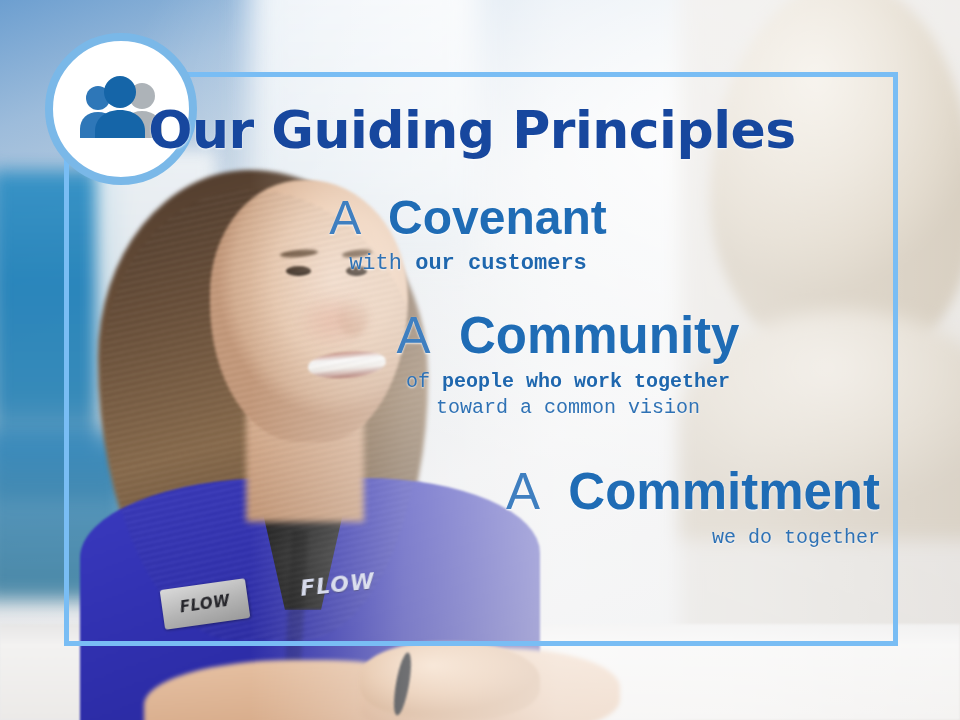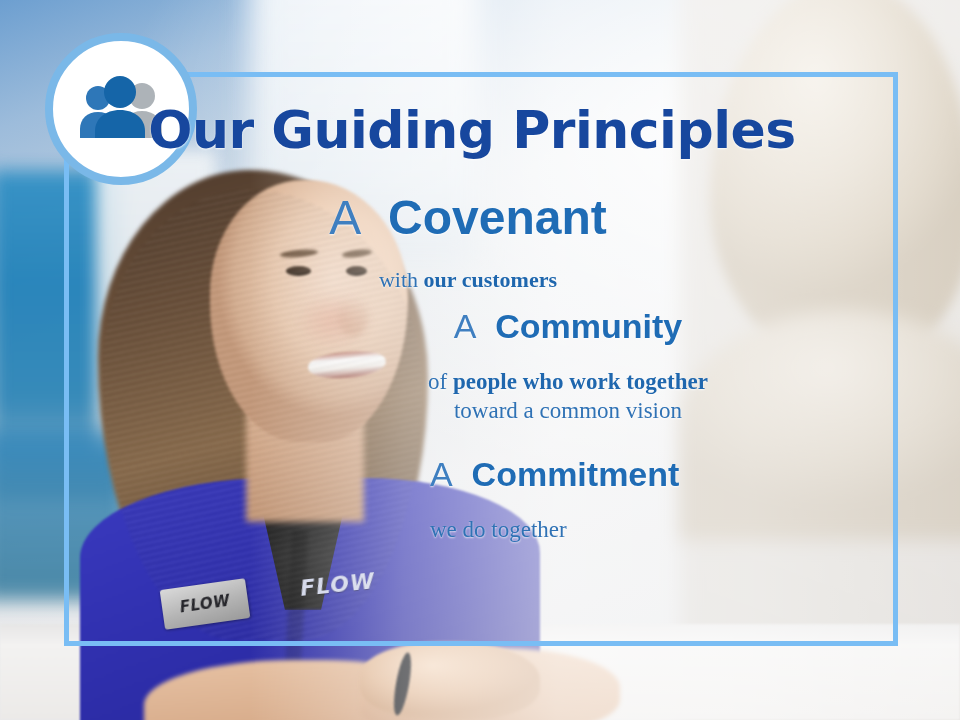--- a/index.html
+++ b/index.html
@@ -345,52 +345,52 @@
     white-space: nowrap;
   }
 
   .principle {
     position: absolute;
     right: 18px;
     text-align: right;
   }
   .principle.p1 { top: 120px;  right: 265px; text-align: center; width: 330px; }
   .principle.p2 { top: 236px;  right: 115px; text-align: center; width: 430px; }
-  .principle.p3 { top: 384px;  right: 18px;  text-align: left; width: 450px; }
+  .principle.p3 { top: 392px;  right: 18px;  text-align: right; width: 450px; }
 
   .pr-title {
     font-family: "Liberation Sans", sans-serif;
     font-size: 48px;
     line-height: 1.08;
     color: #2f74bb;
     white-space: nowrap;
     text-shadow: 0 1px 2px rgba(255,255,255,0.8);
   }
   .principle.p2 .pr-title,
-  .principle.p3 .pr-title { font-size: 34px; }
+  .principle.p3 .pr-title { font-size: 51px; }
 
   .pr-title .lead {
     font-weight: 300;
     color: #3f7fc0;
   }
   .pr-title .key {
     font-weight: 700;
     color: #1f6cb5;
   }
 
   .pr-sub {
-    margin-top: 22px;
-    font-family: Liberation Serif, serif;
+    margin-top: 6px;
+    font-family: Liberation Mono, monospace;
     font-size: 22px;
     line-height: 1.28;
     color: #2f72b5;
     text-shadow: 0 1px 2px rgba(255,255,255,0.8);
   }
   .principle.p2 .pr-sub,
-  .principle.p3 .pr-sub { font-size: 23px; }
+  .principle.p3 .pr-sub { font-size: 20px; }
   .pr-sub b { font-weight: 700; color: #1f67ae; }
   .pr-sub .reg { font-weight: 400; }
 </style>
 </head>
 <body>
 
 <div class="stage">
 
   <div class="photo">
     <div class="bg-base"></div>

